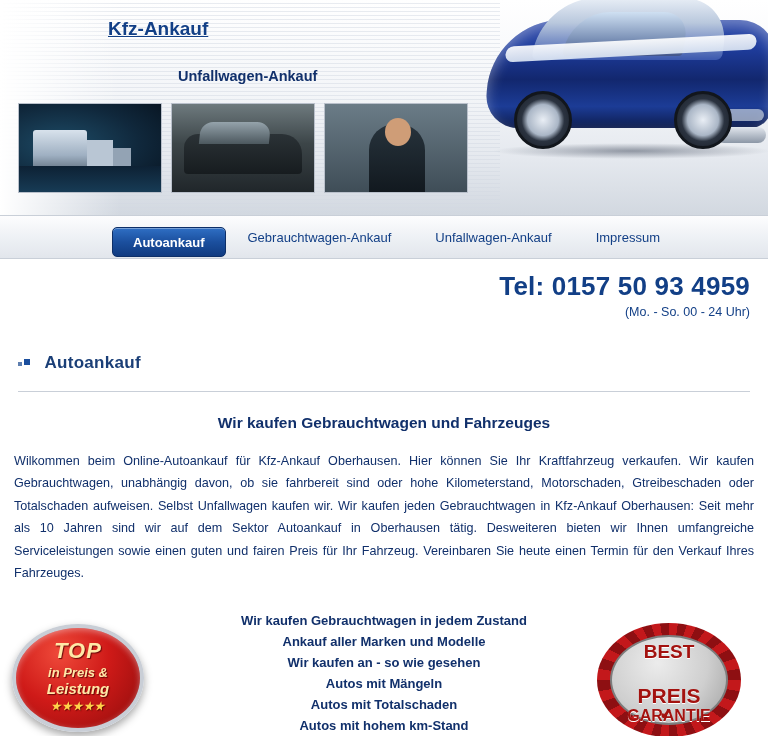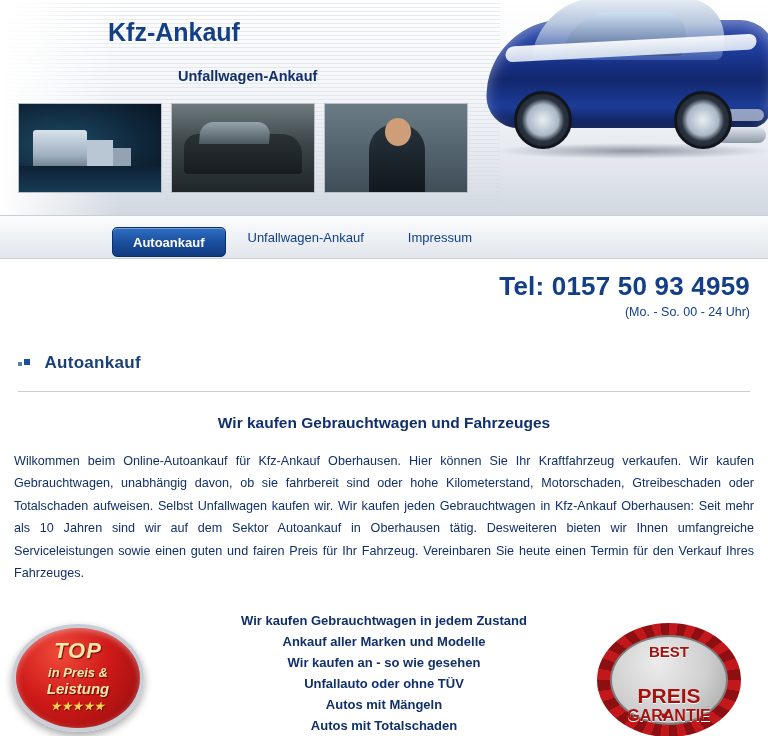--- a/index.html
+++ b/index.html
@@ -33,24 +33,25 @@
        rgba(210,216,226,0.5) 3px, rgba(210,216,226,0.5) 4px);
   }
   .header-left-fade {
     position: absolute; left: 0; top: 0; width: 120px; height: 215px;
     background: linear-gradient(to right, #ffffff 0%, rgba(255,255,255,0) 100%);
   }
   .brand {
     position: absolute;
     left: 108px; top: 18px;
     color: #123f86;
-    font-size: 25px;
+    font-size: 19px;
     font-weight: bold;
     letter-spacing: 0px;
     text-shadow: 0 1px 0 #ffffff;
+    text-decoration: underline;
   }
   .brand-sub1 {
     position: absolute;
     left: 108px; top: 49px;
     color: #11306b;
     font-size: 14.5px;
     font-weight: bold;
   }
   .brand-sub2 {
     position: absolute;
@@ -346,21 +347,21 @@
     border: 2px solid #7d7d7d;
   }
   .badge-right .btxt {
     position: absolute; left: 16px; top: 22px;
     width: 118px; text-align: center;
     color: #a3120f;
     font-weight: bold;
     line-height: 20px;
     text-shadow: 0 1px 0 #ffffff;
   }
-  .br-1 { font-size: 15px; }
+  .br-1 { font-size: 19px; }
   .br-2 { font-size: 21px; margin-top: 24px; }
   .br-3 { font-size: 16px; }
   .badge-right .check {
     position: absolute; left: 66px; top: 86px;
     font-size: 14px; color: #a3120f; font-weight: bold;
   }
 </style>
 </head>
 <body>
 
@@ -387,20 +388,21 @@
       <div class="car-stripe"></div>
       <div class="car-exhaust"></div>
       <div class="wheel left"></div>
       <div class="wheel right"></div>
     </div>
   </div>
 
   <div class="navbar">
     <div class="nav-items">
       <div class="nav-item active">Autoankauf</div>
+      <div class="nav-item">Gebrauchtwagen-Ankauf</div>
       <div class="nav-item">Unfallwagen-Ankauf</div>
       <div class="nav-item">Impressum</div>
     </div>
   </div>
 
   <div class="phone-wrap">
     <div class="phone">Tel: 0157 50 93 4959</div>
     <div class="phone-hours">(Mo. - So. 00 - 24 Uhr)</div>
   </div>
 
@@ -422,21 +424,20 @@
         <div class="bl-2">in Preis &amp;</div>
         <div class="bl-3">Leistung</div>
         <div class="stars">★★★★★</div>
       </div>
     </div>
 
     <div class="bullets">
       <div class="bullet">Wir kaufen Gebrauchtwagen in jedem Zustand</div>
       <div class="bullet">Ankauf aller Marken und Modelle</div>
       <div class="bullet">Wir kaufen an - so wie gesehen</div>
-      <div class="bullet">Unfallauto oder ohne TÜV</div>
       <div class="bullet">Autos mit Mängeln</div>
       <div class="bullet">Autos mit Totalschaden</div>
       <div class="bullet">Autos mit hohem km-Stand</div>
 
     </div>
 
     <div class="badge-right">
       <div class="burst"></div>
       <div class="inner"></div>
       <div class="btxt">

